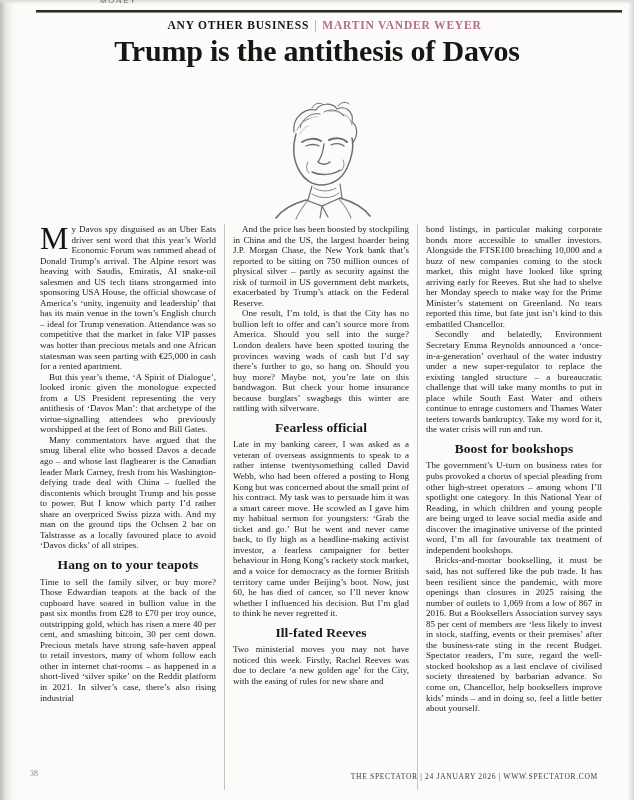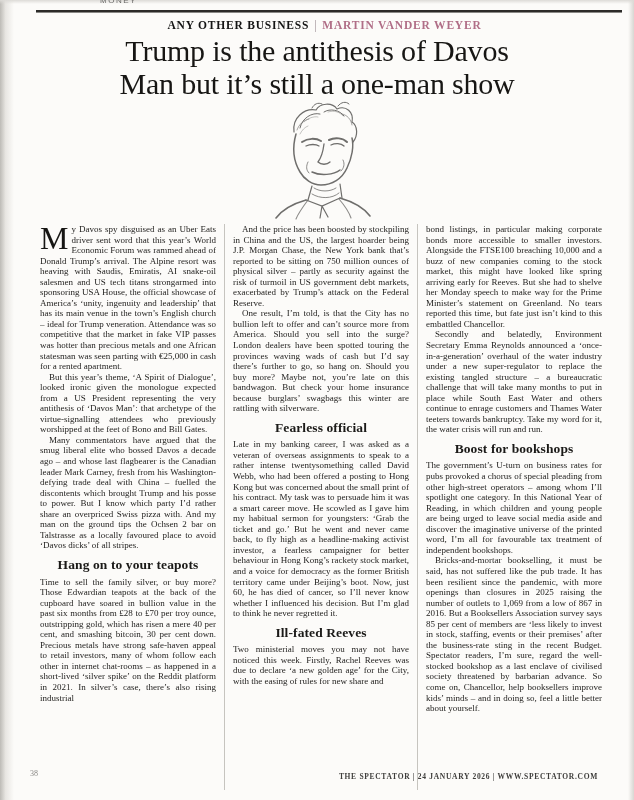--- a/index.html
+++ b/index.html
@@ -24,55 +24,55 @@
     color:#6b6a68;font-family:"Liberation Sans",sans-serif;}
   .top-rule{position:absolute;left:36px;right:12px;top:10px;height:2px;background:#2c2b29;
     border-bottom:1px solid #8a8986;}
 
   .kicker{position:absolute;left:15px;right:0;top:19px;text-align:center;
     font-size:11.5px;font-weight:bold;letter-spacing:0.8px;color:#141414;}
   .kicker .sep{font-weight:normal;color:#9a8d92;padding:0 5px;}
   .kicker .author{color:#b06e87;}
 
   .headline{position:absolute;left:0;right:0;top:34px;text-align:center;
-    font-size:30px;line-height:33px;font-weight:normal;color:#171614;letter-spacing:-0.2px;margin:0;}
+    font-size:30px;line-height:33px;font-weight:bold;color:#171614;letter-spacing:-0.2px;margin:0;}
 
   .illo{position:absolute;left:0;right:0;top:100px;text-align:center;}
 
   .columns{position:absolute;left:40px;top:224px;height:566px;width:562px;
     display:flex;overflow:hidden;}
   .col{width:176px;height:100%;overflow:hidden;
     font-size:9px;line-height:10.55px;text-align:justify;}
   .colrule{width:1px;height:100%;background:#c6c4bf;margin:0 8px;flex:none;}
   .col p{margin:0;}
   .col p.indent{text-indent:9px;}
   .dropcap{float:left;font-size:32px;line-height:27px;padding:1px 3px 0 0;color:#171614;}
   .crosshead{text-align:center;font-size:13.5px;font-weight:bold;margin:9px 0 6px;
     letter-spacing:0.1px;color:#1b1a18;text-indent:0;}
 
   .pageno{position:absolute;left:30px;top:769px;font-size:8px;color:#8a8986;}
   .footer{position:absolute;right:36px;top:772px;font-size:7.5px;letter-spacing:0.7px;
-    color:#3d3c3a;font-weight:bold;}
+    color:#3d3c3a;font-weight:normal;}
 </style>
 </head>
 <body>
 
 <div class="page">
   <div class="edge-left"></div>
   <div class="edge-right"></div>
   <div class="edge-top"></div>
 
   <div class="money-label">MONEY</div>
   <div class="top-rule"></div>
 
   <div class="kicker">
     <span>ANY OTHER BUSINESS</span><span class="sep">|</span><span class="author">MARTIN VANDER WEYER</span>
   </div>
 
-  <h1 class="headline"><span>Trump is the antithesis of Davos</span><br><span>Man but it’s still a one-man show</span></h1>
+  <h1 class="headline"><span>Trump is the antithesis of Davos</span><br></h1>
 
   <div class="illo">
     <svg width="150" height="120" viewBox="0 0 150 120">
       <g fill="none" stroke="#6f6e6c" stroke-width="1.4" stroke-linecap="round">
 
         <path d="M52 32 C50 18 62 8 74 10 C78 3 90 2 95 9 C104 5 112 12 110 22 C116 26 116 36 111 42" stroke-width="1.2"></path>
         <path d="M58 28 C60 18 70 12 78 14 M82 12 C88 8 98 10 102 16 M96 6 C99 2 104 1 107 4 M70 8 C72 4 76 2 80 4" stroke-width="1"></path>
         <path d="M55 30 C57 24 62 20 67 19 M100 14 C105 15 109 19 110 25" stroke-width="0.9" opacity="0.7"></path>
 
         <path d="M54 34 C50 48 52 62 58 72 C62 79 70 85 79 85 C90 85 100 79 105 68 C110 58 112 46 110 38" stroke-width="1.5"></path>

